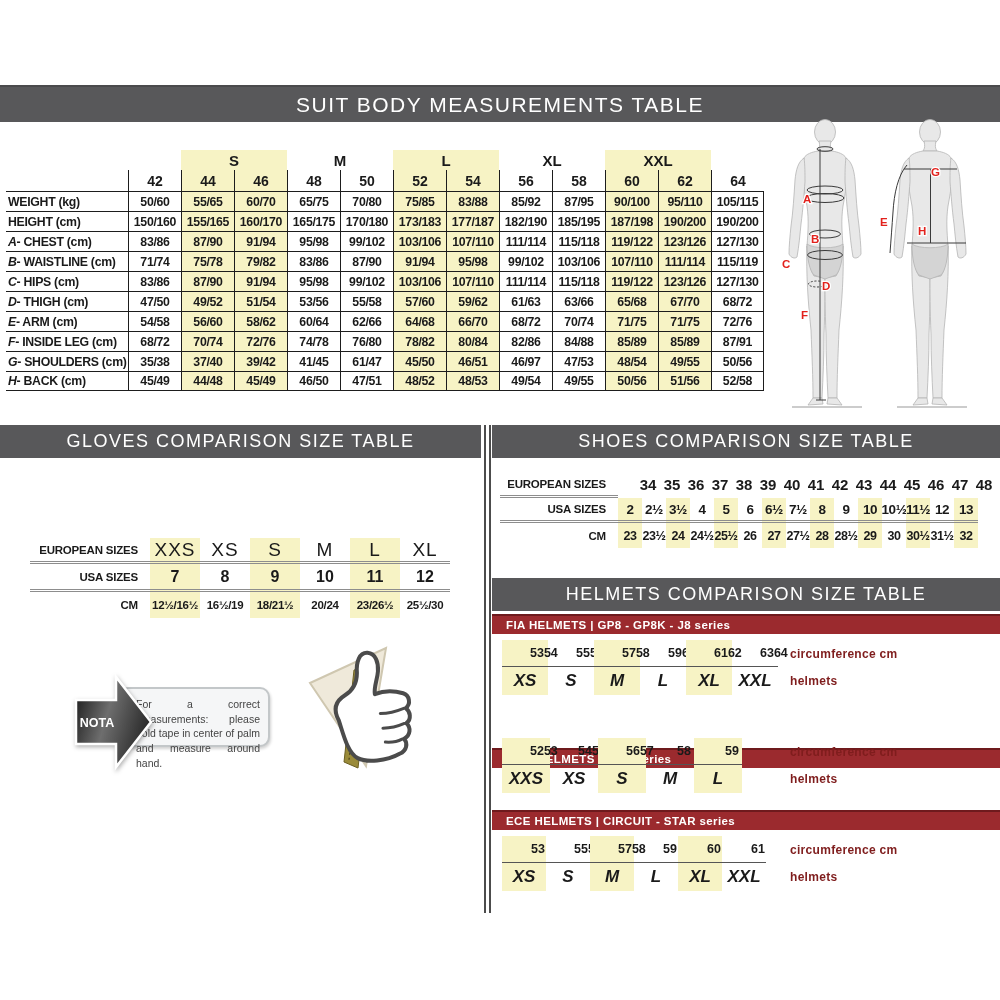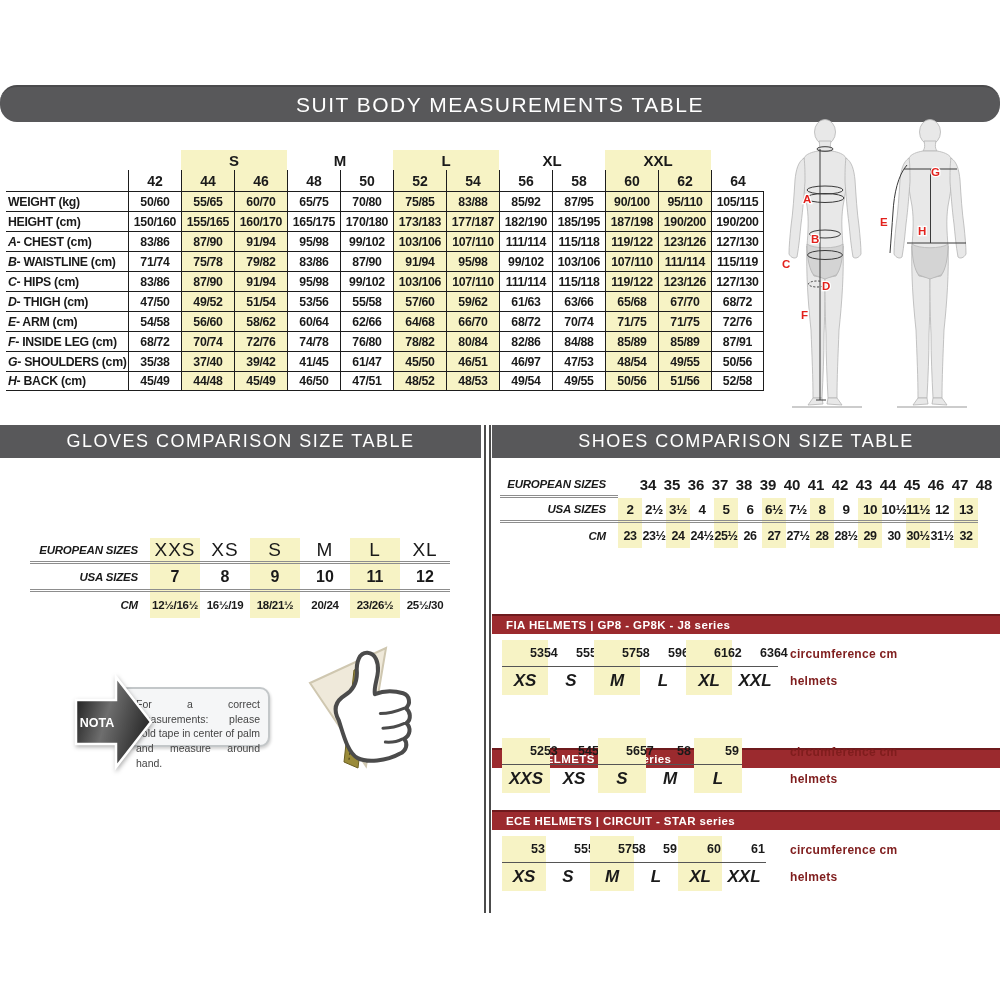--- a/index.html
+++ b/index.html
@@ -1,20 +1,20 @@
 <!DOCTYPE html>
 <html><head>
 <meta charset="utf-8">
 <style>
   html,body{margin:0;padding:0;background:#fff;}
   #page{position:relative;width:1000px;height:1000px;background:#fff;overflow:hidden;
         font-family:"Liberation Sans",sans-serif;color:#1a1a1a;}
   .bar{position:absolute;background:var(--bar,#58585a);color:#fff;display:flex;align-items:center;
        justify-content:center;letter-spacing:1.5px;font-weight:400;}
-  #suit-bar{left:0;top:85px;width:1000px;height:35px;font-size:21px;border-top:2px solid #4a4a4c;border-radius:17px;}
+  #suit-bar{left:0;top:85px;width:1000px;height:35px;font-size:21px;border-top:2px solid #4a4a4c;}
   #gloves-bar{left:0;top:425px;width:481px;height:33px;font-size:18px;}
   #shoes-bar{left:492px;top:425px;width:508px;height:33px;font-size:18px;}
   #helmets-bar{left:492px;top:578px;width:508px;height:33px;font-size:18px;}
   .vdiv{position:absolute;top:425px;width:2px;height:488px;background:#4c4c4c;}
   #divider-1{left:484px;} #divider-2{left:489px;}
 
   
   #suit-grid{position:absolute;left:6px;top:150px;display:grid;
              grid-template-columns:122px repeat(12,53px);grid-template-rows:20px 21px repeat(10,20px);}
   .sc{display:flex;align-items:center;justify-content:center;box-sizing:border-box;}
@@ -25,21 +25,21 @@
   .s-num{font-weight:700;font-size:14px;}
   .s-val{font-weight:700;font-size:12.3px;letter-spacing:-0.3px;}
   .s-label{justify-content:flex-start;font-weight:700;font-size:12.3px;letter-spacing:-0.3px;padding-left:2px;}
   .s-label i{font-style:italic;}
 
   
   #gloves-grid{position:absolute;left:30px;top:538px;display:grid;
                grid-template-columns:120px repeat(6,50px);grid-template-rows:26px 28px 26px;}
   #shoes-grid{position:absolute;left:500px;top:473px;display:grid;
               grid-template-columns:118px repeat(15,24px);grid-template-rows:25px 25px 25px;}
-  .g-label{font-weight:700;font-size:11.5px;justify-content:flex-end;padding-right:12px;letter-spacing:-0.2px;font-style:italic;}
+  .g-label{font-weight:700;font-size:11.5px;justify-content:flex-end;padding-right:12px;letter-spacing:-0.2px;}
   .dbl{border-bottom:3px double #8d8d8d;}
   .g-eu{font-size:19px;font-weight:400;letter-spacing:1px;}
   .g-usa{font-size:16px;font-weight:700;}
   .g-cm{font-size:11.5px;font-weight:700;letter-spacing:-0.3px;}
   .sh-eu{font-size:15px;font-weight:700;margin-left:30px;}
   .sh-usa{font-size:13.5px;font-weight:700;letter-spacing:-0.5px;}
   .sh-cm{font-size:12.5px;font-weight:700;letter-spacing:-0.5px;}
 
   
   .red-bar{position:absolute;left:492px;width:508px;height:20px;background:var(--red,#9b2a2e);
@@ -377,20 +377,23 @@
   <svg id="thumb" width="140" height="158" viewBox="0 0 140 158">
     <polygon points="14,45 90,10 70,128" fill="#efe9da" stroke="#cfc7b0" stroke-width="2"></polygon>
     <polygon points="58,32 74,28 62,130 48,124" fill="#9a8b3a" stroke="#6b5f22" stroke-width="1"></polygon>
     <path d="M60,35 C58,65 56,95 53,122" stroke="#4d4419" stroke-width="1.2" fill="none" stroke-dasharray="2,3"></path>
     <g transform="rotate(-10 70 75)">
       <path d="M42,78 C38,66 42,58 52,54 C60,51 66,45 68,34 C69,23 74,14 82,16 C90,18 91,28 89,36 C87,44 82,51 82,58 C91,56 102,58 110,62 C116,65 116,74 110,77 C114,81 114,89 108,92 C112,97 110,105 103,107 C106,112 104,119 96,121 C82,126 62,124 54,118 C45,111 44,92 42,78 Z" fill="#fff" stroke="#4b4b4b" stroke-width="4" stroke-linejoin="round"></path>
       <path d="M108,77 C99,79 90,79 84,78 M106,92 C98,94 90,94 84,93 M101,107 C95,109 88,108 84,107" fill="none" stroke="#4b4b4b" stroke-width="3" stroke-linecap="round"></path>
     </g>
   </svg>
 
+  <div class="bar" id="helmets-bar">
+    <span>HELMETS COMPARISON SIZE TABLE</span>
+  </div>
   <div id="helmets-root">
       <div class="red-bar" style="top: 614px;">FIA HELMETS | GP8 - GP8K - J8 series</div>
       <div class="helmet-blocks" style="top: 640px; left: 502px;">
         <div class="hblock hl" style="width: 46px;">
           <div class="hnums">
             <div class="hn">53</div>
             <div class="hn">54</div>
           </div>
           <div class="hsize">XS</div>
         </div>

